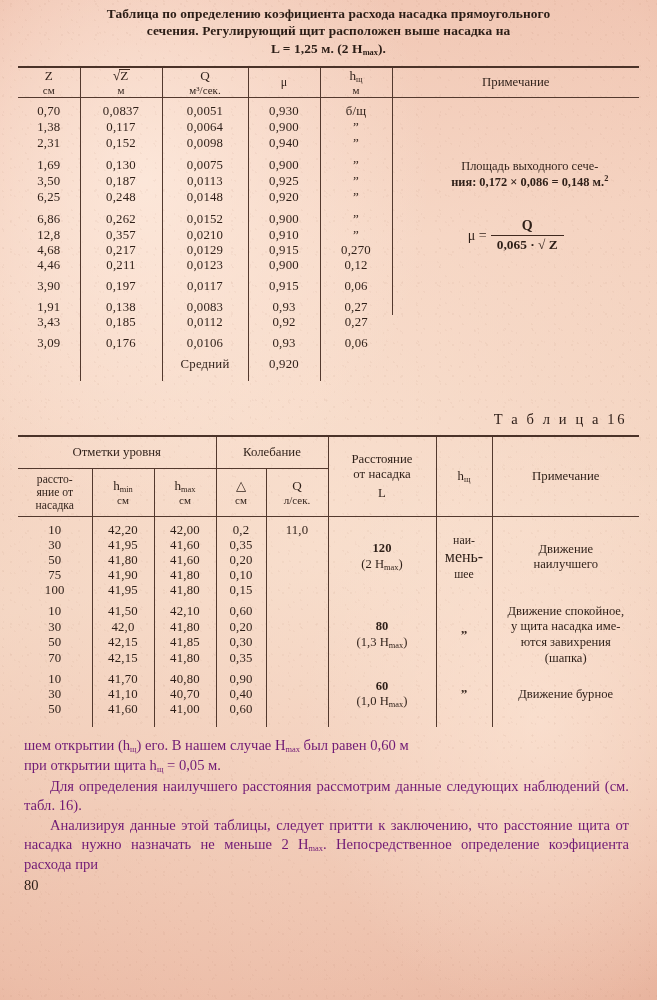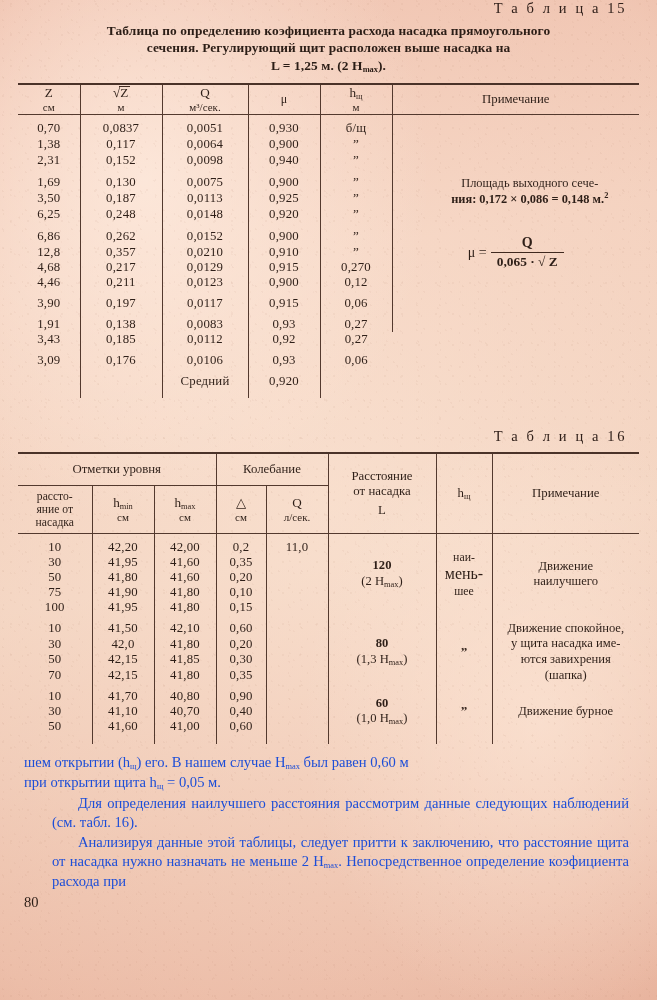--- a/index.html
+++ b/index.html
@@ -126,38 +126,37 @@
   }
 
   
   .n16 { text-align:center; line-height:1.24; font-size: 12.6px; padding: 2px 4px; }
 
   
   .body {
     padding: 9px 10px 0 6px;
     font-size: 14.6px;
     line-height: 1.30;
-    color: #1d4ed8;
+    color: #701a75;
   }
   .body p { margin: 0 0 1px 0; text-align: justify; text-align-last: left; }
-  .body p.indent { text-indent: 26px; margin-left: 28px; }
+  .body p.indent { text-indent: 26px; }
   .pagenum {
     font-size: 14.5px;
     padding: 2px 0 0 6px;
   }
 </style>
 </head>
 <body>
 
 <div id="paper"></div>
 <div id="grain"></div>
 
 <div id="page">
 
-  <div class="tbl-caption-no">Т а б л и ц а  15</div>
 
   <div class="tbl-title">
     <span class="ln">Таблица по определению коэфициента расхода насадка прямоугольного</span>
     <span class="ln">сечения. Регулирующий щит расположен выше насадка на</span>
     <span class="ln">L = 1,25 м. (2 H<sub class="idx">max</sub>).</span>
   </div>
 
   <table class="doc" style="margin-top:7px;">
     <colgroup>
       <col style="width:62px">

